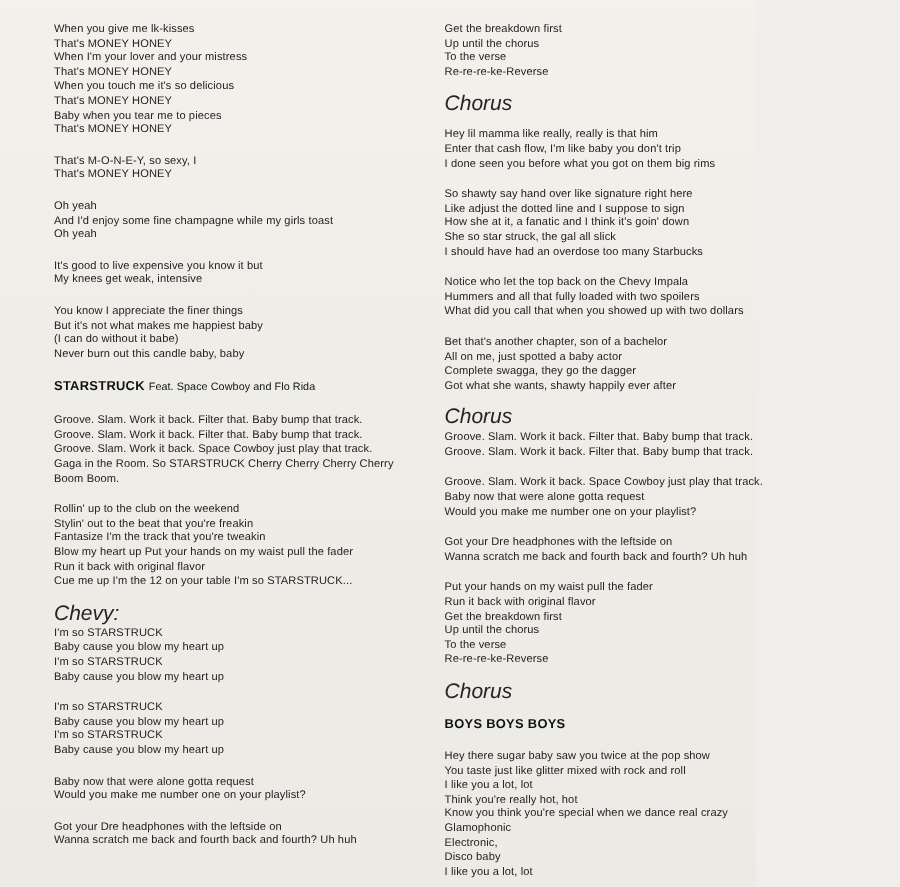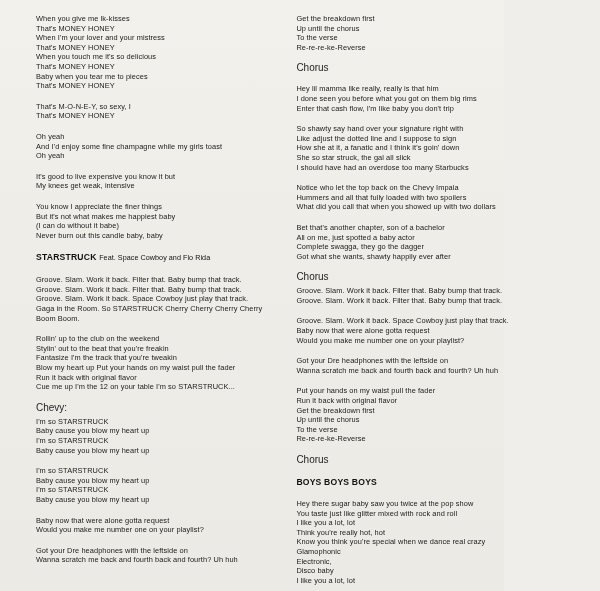--- a/index.html
+++ b/index.html
@@ -49,21 +49,22 @@
     color: #111;
     margin-bottom: 1px;
     white-space: pre;
   }
   .heading .feat {
     font-weight: normal;
     font-size: 7.2px;
     letter-spacing: 0.05px;
   }
   .chorus-label {
-    font-size: 10px;
+    font-size: 14px;
+    font-style: italic;
     line-height: 10px;
     color: #262424;
     margin-bottom: 4px;
   }
 </style>
 </head>
 <body>
 
 <div class="page">
 
@@ -159,26 +160,26 @@
       <div class="line">To the verse</div>
       <div class="line">Re-re-re-ke-Reverse</div>
     </div>
 
     <div class="block">
       <div class="chorus-label">Chorus</div>
     </div>
 
     <div class="block">
       <div class="line">Hey lil mamma like really, really is that him</div>
+      <div class="line">Enter that cash flow, I'm like baby you don't trip</div>
       <div class="line">I done seen you before what you got on them big rims</div>
-      <div class="line">Enter that cash flow, I'm like baby you don't trip</div>
-    </div>
-
-    <div class="block">
-      <div class="line">So shawty say hand over your signature right with</div>
+    </div>
+
+    <div class="block">
+      <div class="line">So shawty say hand over like signature right here</div>
       <div class="line">Like adjust the dotted line and I suppose to sign</div>
       <div class="line">How she at it, a fanatic and I think it's goin' down</div>
       <div class="line">She so star struck, the gal all slick</div>
       <div class="line">I should have had an overdose too many Starbucks</div>
     </div>
 
     <div class="block">
       <div class="line">Notice who let the top back on the Chevy Impala</div>
       <div class="line">Hummers and all that fully loaded with two spoilers</div>
       <div class="line">What did you call that when you showed up with two dollars</div>

